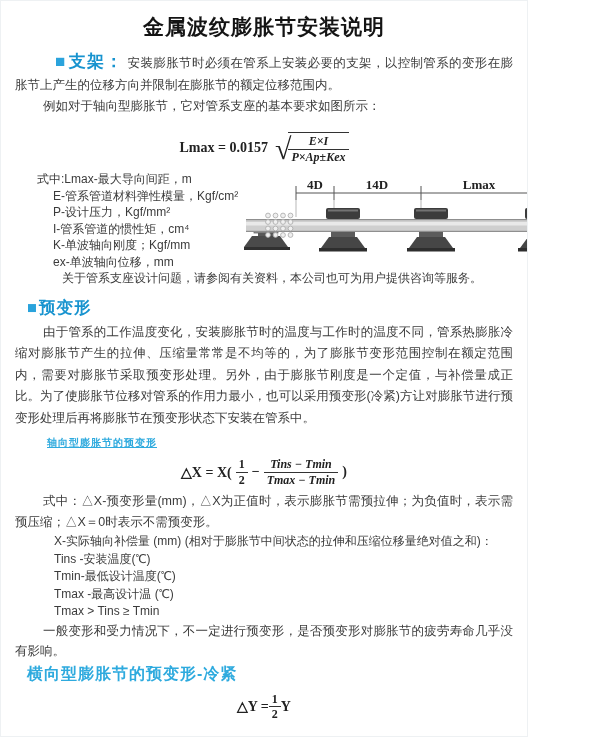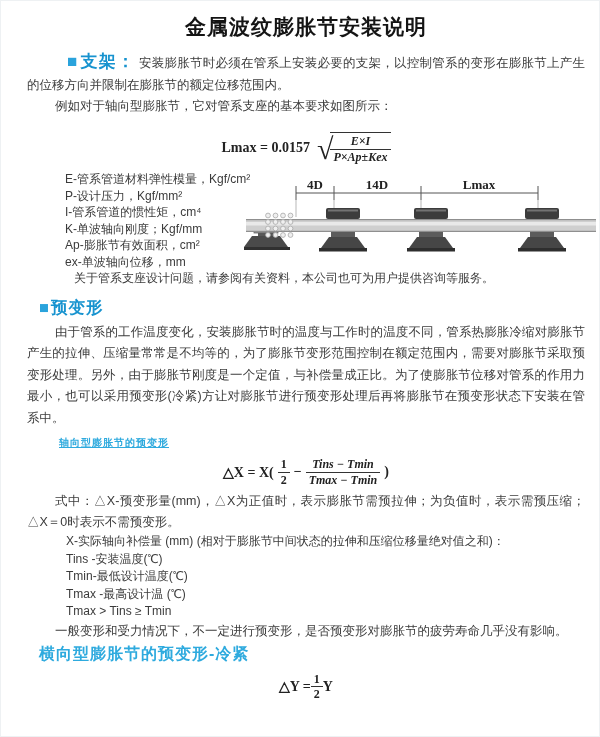--- a/index.html
+++ b/index.html
@@ -1,19 +1,19 @@
 <!DOCTYPE html>
 <html><head>
 <meta charset="utf-8">
 <style>
   html,body{margin:0;padding:0;background:#fff;}
   .page{
-    position:relative;width:600px;height:737px;box-sizing:border-box;
+    position:relative;width:528px;height:737px;box-sizing:border-box;
     background:#fff;border:1px solid #eef1f3;overflow:hidden;
-    font-family:"Liberation Sans",sans-serif;color:#3b3b3b;padding-left:12px;
+    font-family:"Liberation Sans",sans-serif;color:#3b3b3b;
   }
   .title{margin:12px 0 0;text-align:center;font-size:21px;font-weight:bold;color:#141414;letter-spacing:1px;}
   .para{margin:0 14px;font-size:12.5px;line-height:22px;text-align:justify;}
   .p1{margin-top:10px;text-indent:40px;}
   .inline-head{font-size:17px;font-weight:bold;color:#1793cf;letter-spacing:1px;}
   .inline-head .sq{color:#2aa3dc;margin-right:2px;}
   .example{text-indent:28px;line-height:21px;}
   .formula{display:flex;justify-content:center;align-items:center;font-family:"Liberation Serif",serif;color:#222;}
   .f1{margin-top:14px;height:34px;font-weight:bold;font-size:14px;}
   .sqrt{font-size:30px;font-weight:normal;line-height:0;margin:0 -3px 0 7px;transform:translateY(1px);}
@@ -59,25 +59,25 @@
     <span class="sqrt">√</span>
     <span class="radicand">
       <span class="frac it">
         <span class="num">E×I</span>
         <span class="den">P×Ap±Kex</span>
       </span>
     </span>
   </div>
 
   <div class="defs">
+    <div class="def-line">式中:Lmax-最大导向间距，m</div>
     <div class="def-line d-ind">E-管系管道材料弹性模量，Kgf/cm²</div>
     <div class="def-line d-ind">P-设计压力，Kgf/mm²</div>
     <div class="def-line d-ind">I-管系管道的惯性矩，cm⁴</div>
     <div class="def-line d-ind">K-单波轴向刚度；Kgf/mm</div>
-    <div class="def-line d-ind">Ap-膨胀节有效面积，cm²</div>
     <div class="def-line d-ind">ex-单波轴向位移，mm</div>
     <div class="def-line d-last">关于管系支座设计问题，请参阅有关资料，本公司也可为用户提供咨询等服务。</div>
   </div>
 
   <div class="diagram">
     <svg width="354" height="104" viewBox="0 0 354 104" xmlns="http://www.w3.org/2000/svg">
 
       <text x="71" y="12" text-anchor="middle" font-family="'Liberation Serif',serif" font-size="13" font-weight="bold" fill="#222">4D</text>
       <text x="133" y="12" text-anchor="middle" font-family="'Liberation Serif',serif" font-size="13" font-weight="bold" fill="#222">14D</text>
       <text x="235" y="12" text-anchor="middle" font-family="'Liberation Serif',serif" font-size="13" font-weight="bold" fill="#222">Lmax</text>

